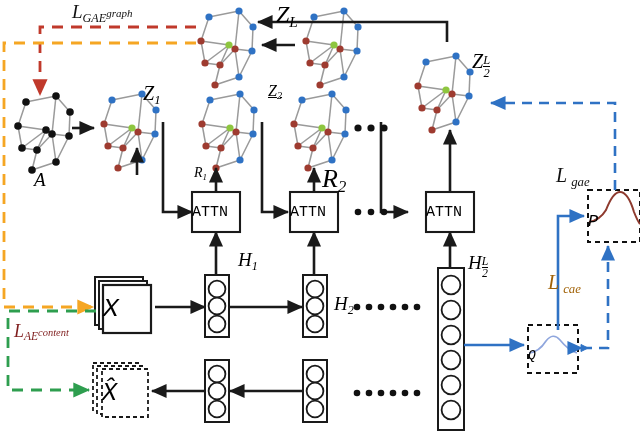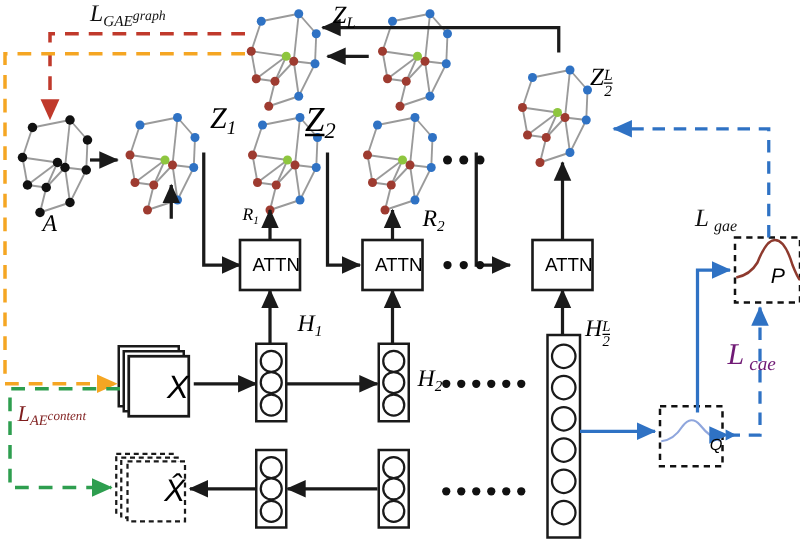--- a/index.html
+++ b/index.html
@@ -8,22 +8,22 @@
   #root{position:relative;width:640px;height:314px;background:#fff;}
   svg.layer{position:absolute;left:0;top:0;width:640px;height:438px;overflow:visible;}
   .lbl{position:absolute;font-family:"Liberation Serif", serif;color:#000;
        font-style:italic;white-space:nowrap;line-height:1;}
   .lbl .sub{font-size:.64em;font-style:italic;position:relative;top:.30em;}
   .lbl .sup{font-size:.58em;font-style:italic;position:relative;top:-.05em;}
   .frac{display:inline-block;vertical-align:-0.42em;font-size:.62em;text-align:center;
         position:relative;top:.30em;}
   .frac .n{display:block;line-height:1;}
   .frac .d{display:block;line-height:1.05;border-top:1.3px solid #000;}
-  .boxlbl{position:absolute;font-family:Liberation Sans, sans-serif;color:#000;
-          display:flex;align-items:center;justify-content:flex-end;}
+  .boxlbl{position:absolute;font-family:Liberation Mono, monospace;color:#000;
+          display:flex;align-items:center;justify-content:flex-start;}
 </style>
 </head>
 <body>
 
 <div id="root">
 
   <svg class="layer">
     <defs>
       <marker id="ar-k" markerWidth="7" markerHeight="7" refX="5.6" refY="3" orient="auto">
         <path d="M0,0.3 L6,3 L0,5.7 z" fill="#1a1a1a"></path>
@@ -298,49 +298,49 @@
 
 
   <div class="lbl" style="left:14px;top:322px;font-size:18px;color:#7f1d1d;">
     <span>L</span><span class="sub">AE</span><span class="sup">content</span>
   </div>
 
   <div class="lbl" style="left:556px;top:122px;font-size:20px;color:#111;margin-top:43px;">
     <span>L</span><span class="sub" style="margin-left:4px;">gae</span>
   </div>
 
-  <div class="lbl" style="left:582px;top:272px;font-size:24px;color:#701a75;">
+  <div class="lbl" style="left:548px;top:272px;font-size:20px;color:#a16207;">
     <span>L</span><span class="sub" style="margin-left:4px;">cae</span>
   </div>
 
   <div class="lbl" style="left:34px;top:170px;font-size:19px;">
     <span>A</span>
   </div>
 
-  <div class="lbl" style="left:168px;top:83px;font-size:24px;">
+  <div class="lbl" style="left:143px;top:83px;font-size:20px;">
     <span>Z</span><span class="sub">1</span>
   </div>
 
-  <div class="lbl" style="left:244px;top:83px;font-size:28px;text-decoration:underline;">
+  <div class="lbl" style="left:268px;top:83px;font-size:16px;text-decoration:underline;">
     <span>Z</span><span class="sub">2</span>
   </div>
 
-  <div class="lbl" style="left:266px;top:2px;font-size:20px;">
+  <div class="lbl" style="left:276px;top:2px;font-size:24px;">
     <span>Z</span><span class="sub">L</span>
   </div>
 
   <div class="lbl" style="left:472px;top:50px;font-size:20px;">
     <span>Z</span><span class="frac"><span class="n">L</span><span class="d">2</span></span>
   </div>
 
   <div class="lbl" style="left:194px;top:166px;font-size:14px;">
     <span>R</span><span class="sub">1</span>
   </div>
 
-  <div class="lbl" style="left:322px;top:166px;font-size:19px;margin-left:16px;">
+  <div class="lbl" style="left:322px;top:166px;font-size:26px;">
     <span>R</span><span class="sub">2</span>
   </div>
 
   <div class="lbl" style="left:238px;top:250px;font-size:19px;">
     <span>H</span><span class="sub">1</span>
   </div>
 
   <div class="lbl" style="left:334px;top:250px;font-size:19px;margin-top:44px;">
     <span>H</span><span class="sub">2</span>
   </div>

